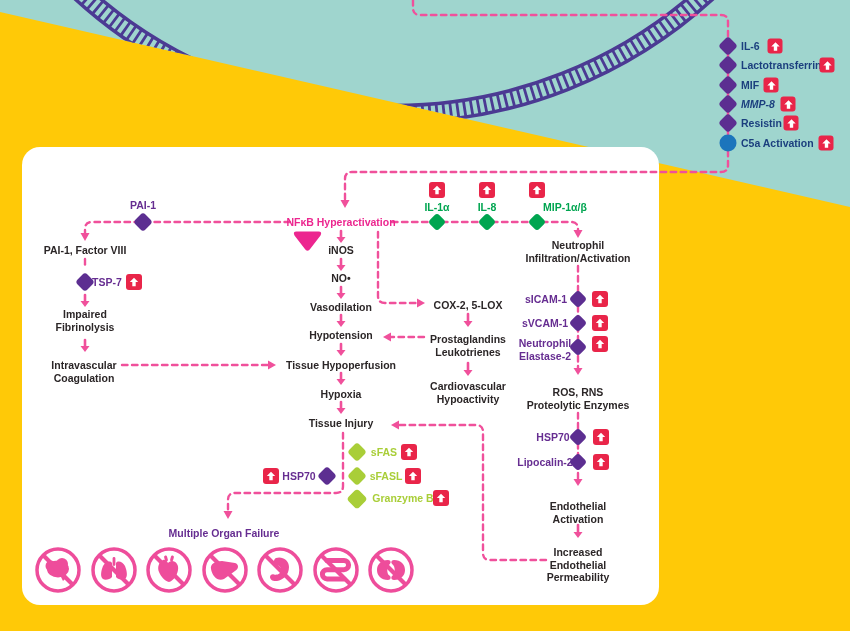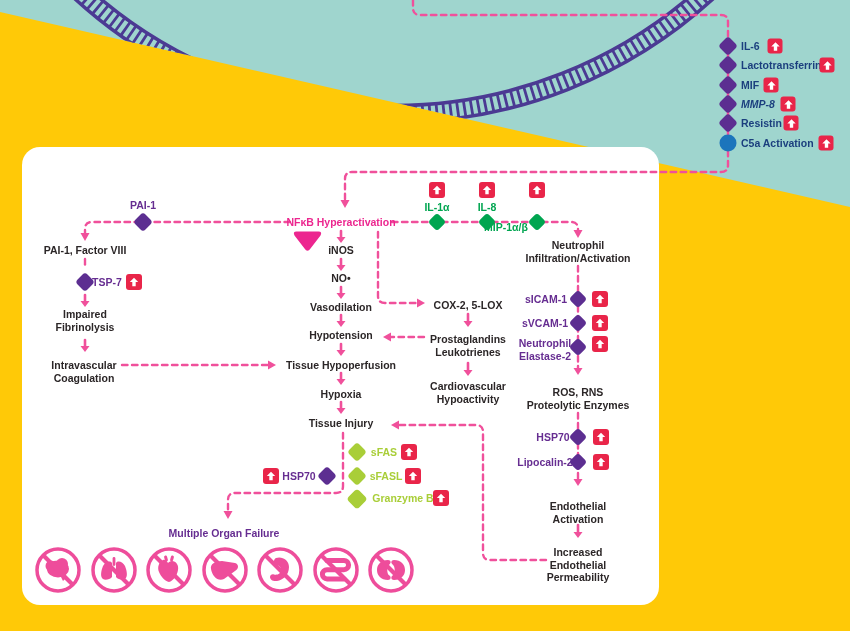--- a/index.html
+++ b/index.html
@@ -208,21 +208,21 @@
         <path d="M5 .8 L9.2 5 H6.7 V9.2 H3.3 V5 H.8 Z" fill="#fff"></path>
       </svg>
     </div>
   <span class="lbl green" style="left:487px;top:207px;">IL-8</span>
   <div class="diam green-d d13" style="left:487px;top:222px;"></div>
   <div class="badge" style="left:537px;top:190px;">
       <svg viewBox="0 0 10 10">
         <path d="M5 .8 L9.2 5 H6.7 V9.2 H3.3 V5 H.8 Z" fill="#fff"></path>
       </svg>
     </div>
-  <span class="lbl green" style="left:506px;top:207px;margin-top:20px;">MIP-1α/β</span>
+  <span class="lbl green" style="left:565px;top:207px;">MIP-1α/β</span>
   <div class="diam green-d d13" style="left:537px;top:222px;"></div>
 
   <span class="lbl" style="left:468px;top:305px;">COX-2, 5-LOX</span>
   <span class="lbl" style="left:468px;top:345px;">Prostaglandins
 Leukotrienes</span>
   <span class="lbl" style="left:468px;top:392px;">Cardiovascular
 Hypoactivity</span>
 
   <span class="lbl" style="left:578px;top:251px;">Neutrophil
 Infiltration/Activation</span>

